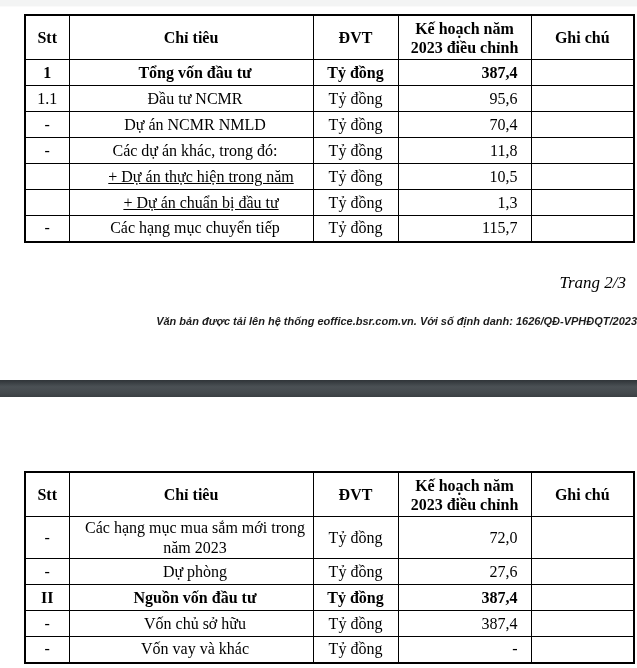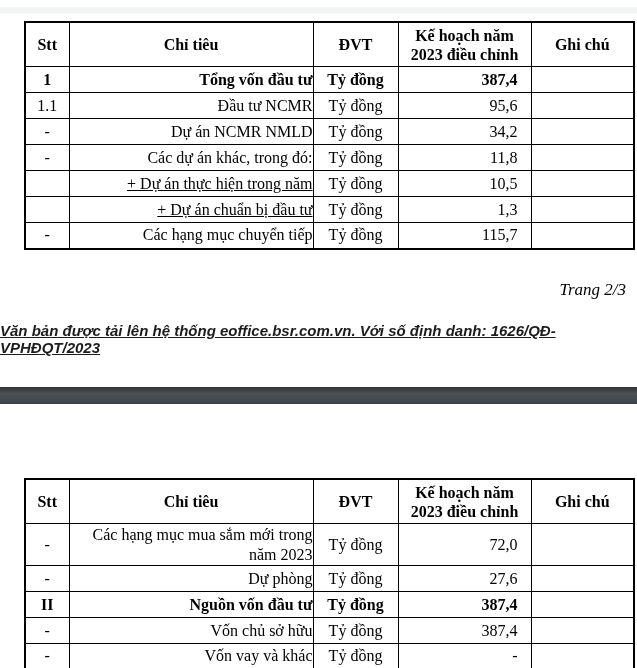--- a/index.html
+++ b/index.html
@@ -8,21 +8,21 @@
     --bar:#40454a;
     --edge:#ebedee;
   }
   html,body{margin:0;padding:0;}
   body{
     width:637px;height:668px;overflow:hidden;
     background:var(--page-bg);
     font-family:"Liberation Serif", serif;
     color:#000;
   }
-  .screen{width:637px;height:480px;position:relative;background:var(--page-bg);margin-top:7px;}
+  .screen{width:637px;height:480px;position:relative;background:var(--page-bg);}
   .top-strip{height:6px;background:#f3f4f4;border-bottom:1px solid #fafafa;}
   .page{background:var(--page-bg);}
   .page-2{height:366px;}
   .page-3{height:273px;}
   .page-separator{
     height:17px;
     background:linear-gradient(180deg,#2f3438 0%,#4b5155 40%,#43484c 80%,#3a3f43 100%);
   }
 
   table.doc-table{
@@ -44,44 +44,43 @@
     font-weight:bold;
     text-align:center;
     height:43px;
     line-height:19px;
     padding:0 4px;
   }
   table.doc-table tbody tr{height:26px;}
   table.doc-table tbody tr.twoline{height:42px;line-height:20px;}
   table.doc-table tbody tr.bold td{font-weight:bold;}
   td.c-stt{text-align:center;}
-  td.c-label{text-align:right;padding-left:8px !important;}
+  td.c-label{text-align:center;padding-left:8px !important;}
   tr.indent td.c-label{padding-left:20px !important;text-decoration:underline;}
   td.c-unit{text-align:center;}
   td.c-value{text-align:right;padding-right:13px !important;}
   td.c-note{}
 
   .page-label{
     margin-top:31px;
     text-align:right;
     padding-right:11px;
     font-style:italic;
     font-size:17px;
     line-height:18px;
     padding-left:43px;
   }
   .footer-note{
     margin-top:23px;
-    text-align:left;
+    text-align:right;
     font-family:"Liberation Sans", sans-serif;
     font-weight:bold;
     font-style:italic;
-    font-size:15px;
+    font-size:11px;
     color:#1c1c1c;
-    text-decoration:underline;
   }
 </style>
 </head>
 <body>
 
 <div class="screen">
 
   <div class="top-strip"></div>
 
   <section class="page page-2">
@@ -114,21 +113,21 @@
             <td class="c-stt">1.1</td>
             <td class="c-label">Đầu tư NCMR</td>
             <td class="c-unit">Tỷ đồng</td>
             <td class="c-value">95,6</td>
             <td class="c-note"></td>
           </tr>
           <tr>
             <td class="c-stt">-</td>
             <td class="c-label">Dự án NCMR NMLD</td>
             <td class="c-unit">Tỷ đồng</td>
-            <td class="c-value">34,2</td>
+            <td class="c-value">70,4</td>
             <td class="c-note"></td>
           </tr>
           <tr>
             <td class="c-stt">-</td>
             <td class="c-label">Các dự án khác, trong đó:</td>
             <td class="c-unit">Tỷ đồng</td>
             <td class="c-value">11,8</td>
             <td class="c-note"></td>
           </tr>
           <tr class="indent">

